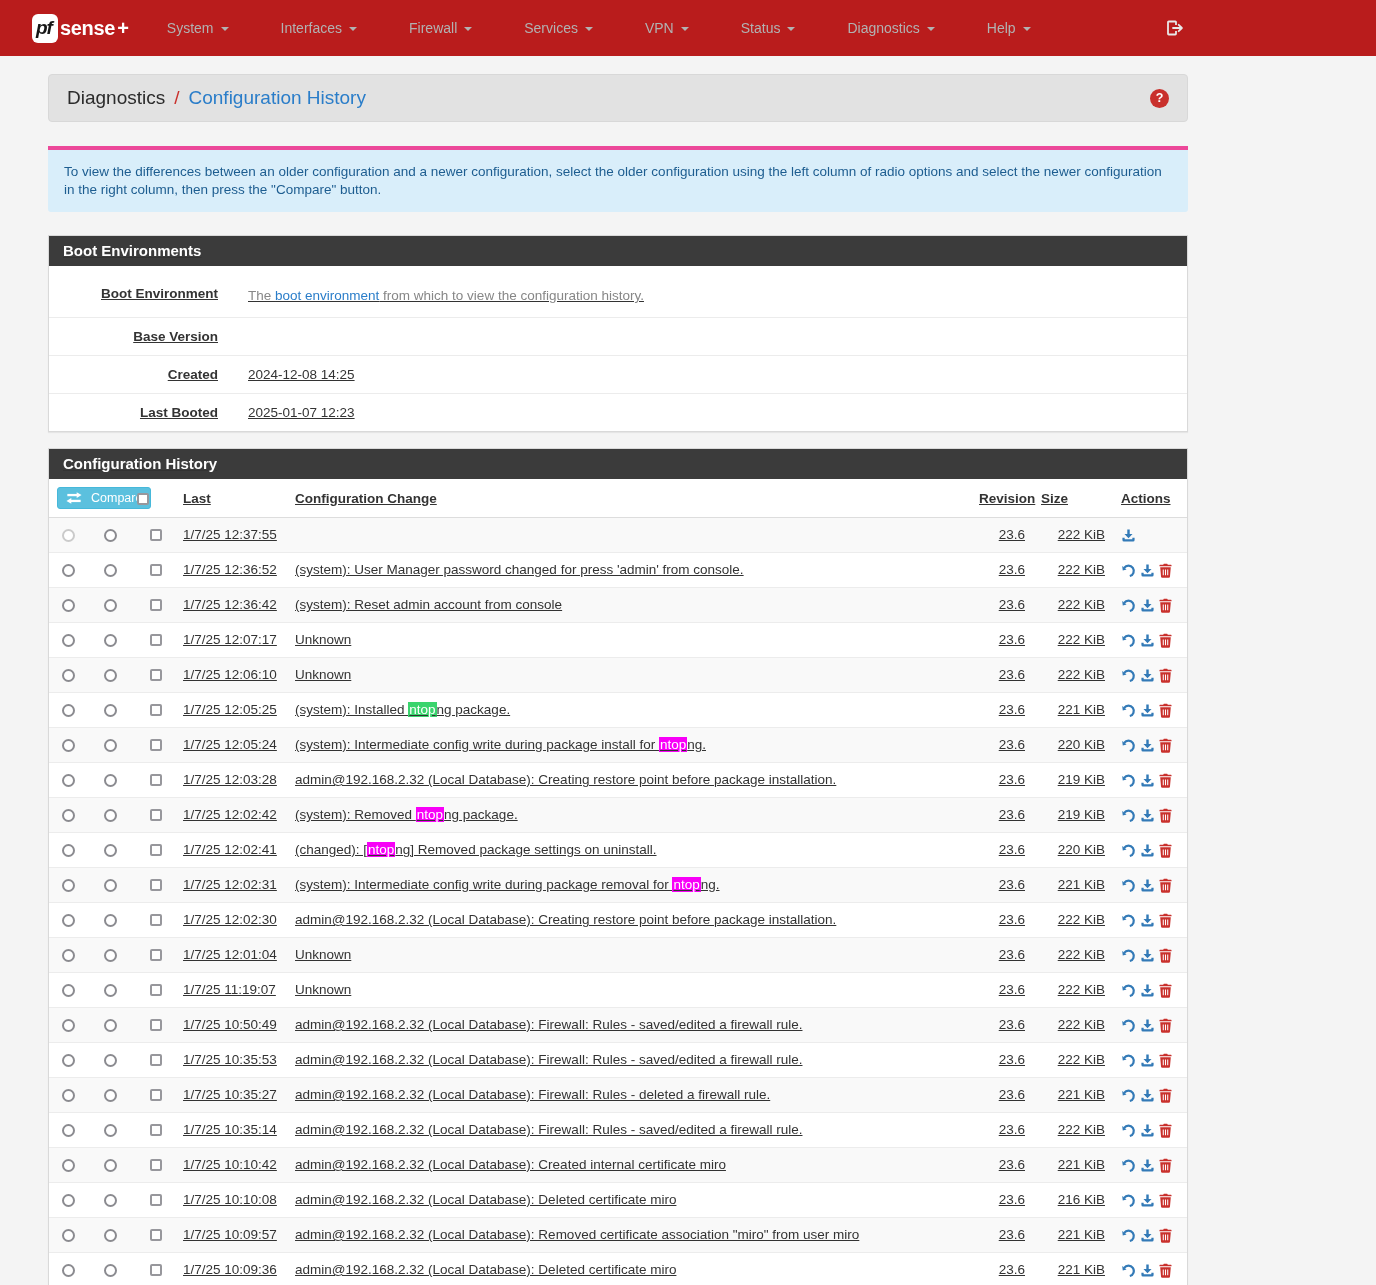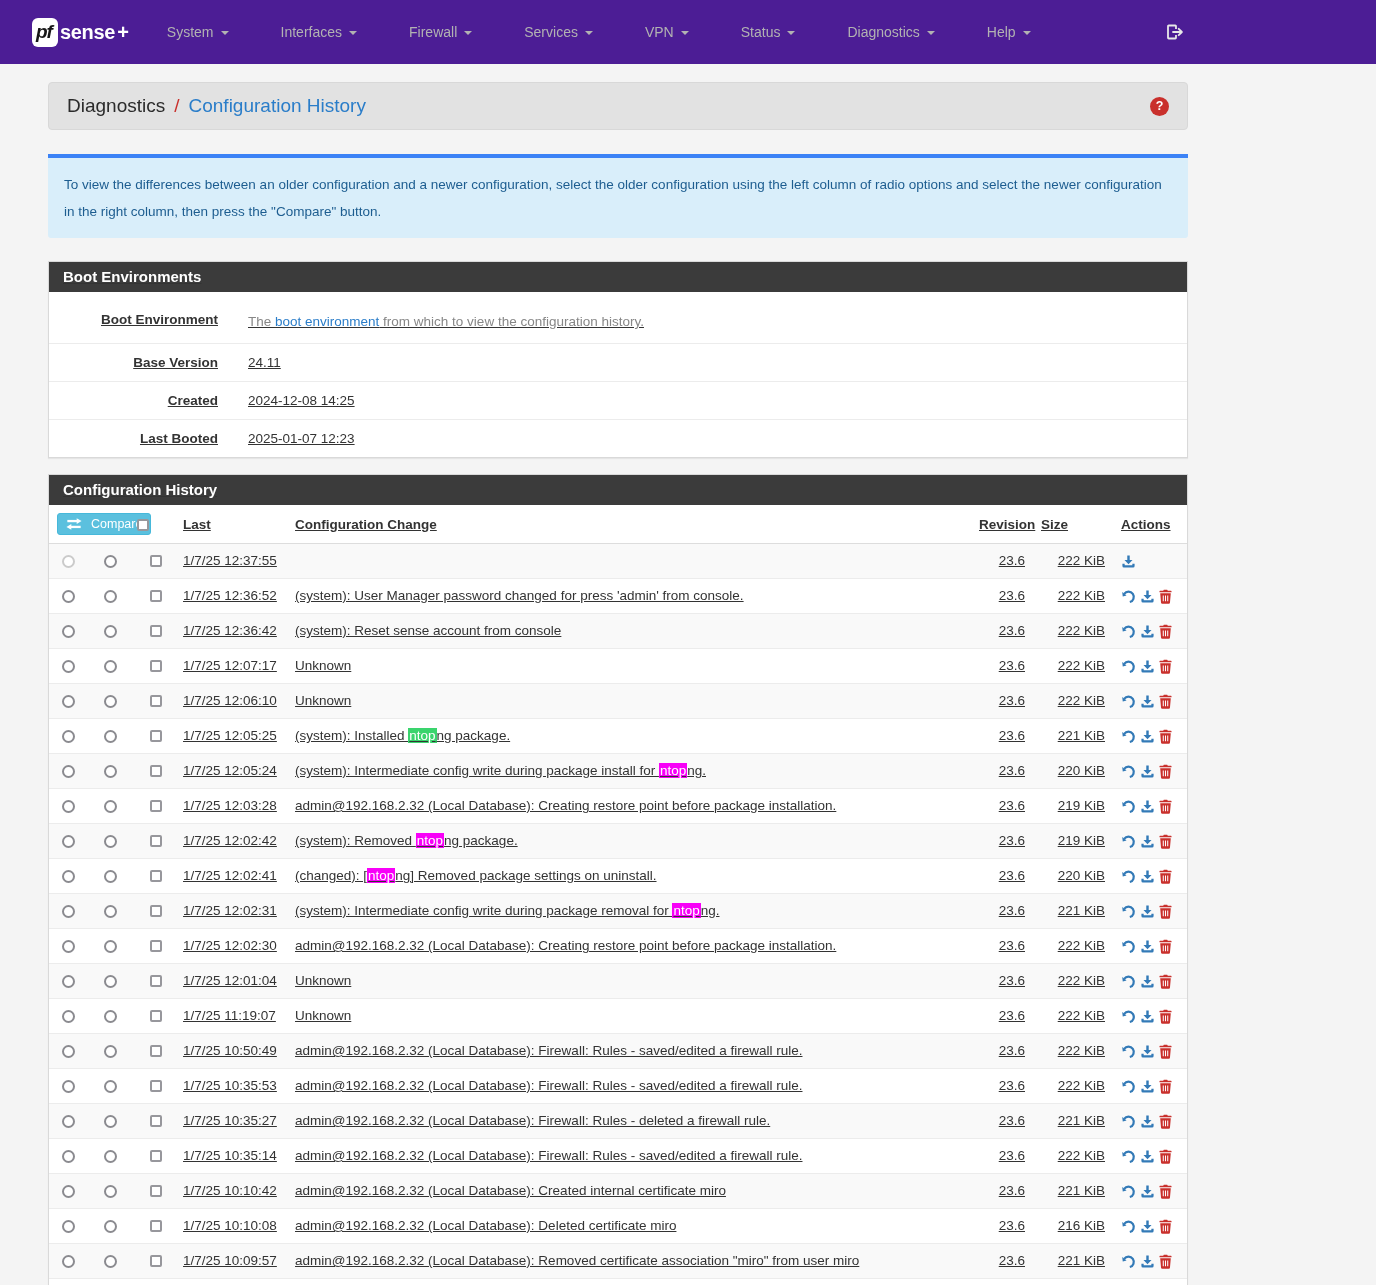--- a/index.html
+++ b/index.html
@@ -3,21 +3,21 @@
 <meta charset="utf-8">
 <style>
   * { box-sizing: border-box; }
   html,body { margin:0; padding:0; }
   body {
     width:1376px; height:1285px; overflow:hidden;
     background:#f4f4f4; color:#333;
     font-family:"Liberation Sans", sans-serif; font-size:13.5px;
   }
   
-  .navbar { height:64px; background:#4c1d95; display:flex; align-items:center;
+  .navbar { height:56px; background:#b91c1c; display:flex; align-items:center;
             padding:0 188px 0 32px; }
   .brand { display:flex; align-items:center; text-decoration:none; }
   .pf-box { background:#fff; color:#161616; font-weight:bold; font-style:italic;
             font-size:19px; padding:3px 6px 4px 4px; border-radius:6px; letter-spacing:-1px; }
   .brand .sense { color:#fff; font-weight:bold; font-size:20px; margin-left:2px; letter-spacing:-0.3px; }
   .brand .plus { color:#fff; font-weight:bold; font-size:20px; margin-left:2px; }
   .nav-menu { list-style:none; display:flex; margin:0 0 0 12px; padding:0; }
   .nav-menu a { display:block; padding:16px 26px; line-height:50px; color:#b2b2b2;
                 text-decoration:none; font-size:14px; white-space:nowrap;text-align:center; }
   .caret { display:inline-block; width:0; height:0; border-left:4px solid transparent;
@@ -28,22 +28,22 @@
   .crumb { margin:18px 48px 0; width:1140px; background:#e2e2e2; border:1px solid #d8d8d8;
            border-radius:4px; height:48px; display:flex; align-items:center;
            padding:0 18px; font-size:19px; }
   .bc-section { color:#2b2b2b; }
   .bc-sep { color:#c9302c; margin:0 9px; }
   .bc-page { color:#2a7dc9; text-decoration:none; }
   .help-badge { margin-left:auto; width:19px; height:19px; border-radius:50%;
                 background:#c9302c; color:#fff; font-size:12.5px; font-weight:bold;
                 display:flex; align-items:center; justify-content:center; cursor:pointer; }
   
-  .alert { margin:24px 48px 0; width:1140px; background:#d9eefa; border-top:4px solid #3b82f6;
-           color:#1d5d90; padding:13px 16px; line-height:27px; border-radius:0 0 3px 3px; }
+  .alert { margin:24px 48px 0; width:1140px; background:#d9eefa; border-top:4px solid #ec4899;
+           color:#1d5d90; padding:13px 16px; line-height:18px; border-radius:0 0 3px 3px; }
   
   .panel { margin:23px 48px 16px; width:1140px; background:#fff; border:1px solid #d9d9d9;
            box-shadow:0 1px 1px rgba(0,0,0,.06);text-decoration:underline; }
   .panel.mt16 { margin-top:16px; }
   .panel-heading { background:#3b3b3b; color:#fff; font-weight:bold; font-size:15px;
                    padding:6px 14px; line-height:18px; }
   
   .form-row { display:grid; grid-template-columns:199px 1fr; padding:11px 0;
               border-top:1px solid #ececec; align-items:center; }
   .form-row.first { border-top:none; padding:14px 0 9px; align-items:start; }
@@ -139,21 +139,20 @@
   <div class="form-row first">
     <div class="form-label">Boot Environment</div>
     <div>
       <div class="help-text">
         <span>The </span><a>boot environment</a><span> from which to view the configuration history.</span>
       </div>
     </div>
   </div>
   <div class="form-row">
     <div class="form-label">Base Version</div>
-    <div>24.11</div>
   </div>
   <div class="form-row">
     <div class="form-label">Created</div>
     <div>2024-12-08 14:25</div>
   </div>
   <div class="form-row">
     <div class="form-label">Last Booted</div>
     <div>2025-01-07 12:23</div>
   </div>
 </div>
@@ -228,21 +227,21 @@
                 <g stroke="#fff" stroke-width="1.1">
                   <path d="M4.6 6.8v6.4M7 6.8v6.4M9.4 6.8v6.4" fill="none"></path>
                 </g>
               </svg></span></td>
         </tr>
         <tr>
           <td class="center"><span class="radio"></span></td>
           <td class="center"><span class="radio"></span></td>
           <td class="center"><span class="cbx"></span></td>
           <td>1/7/25 12:36:42</td>
-          <td><span>(system): Reset sense account from console</span></td>
+          <td><span>(system): Reset admin account from console</span></td>
           <td class="rev">23.6</td>
           <td class="size">222 KiB</td>
           <td class="actions"><span class="ico blue"><svg viewBox="0 0 16 16" width="15" height="15">
                 <path d="M9.4 13.9A5.6 5.6 0 1 0 3.4 5.3" fill="none" stroke="currentColor" stroke-width="2.4"></path>
                 <polygon points="1.9,7.9 5.9,6.9 1.3,3.1" fill="currentColor"></polygon>
               </svg></span><span class="ico blue"><svg viewBox="0 0 16 16" width="15" height="15">
                 <path d="M6.7 1.5h2.6v5h3L8 11 3.7 6.5h3z" fill="currentColor"></path>
                 <path d="M1.5 10.5v2.2a1.6 1.6 0 0 0 1.6 1.6h9.8a1.6 1.6 0 0 0 1.6-1.6v-2.2h-2.4v1.6H3.9v-1.6z" fill="currentColor"></path>
               </svg></span><span class="ico red"><svg viewBox="0 0 14 16" width="13" height="15">
                 <path d="M5.2.8h3.6l.7 1H13a.5.5 0 0 1 .5.5v1.2H.5V2.3A.5.5 0 0 1 1 1.8h3.5z" fill="currentColor"></path>

